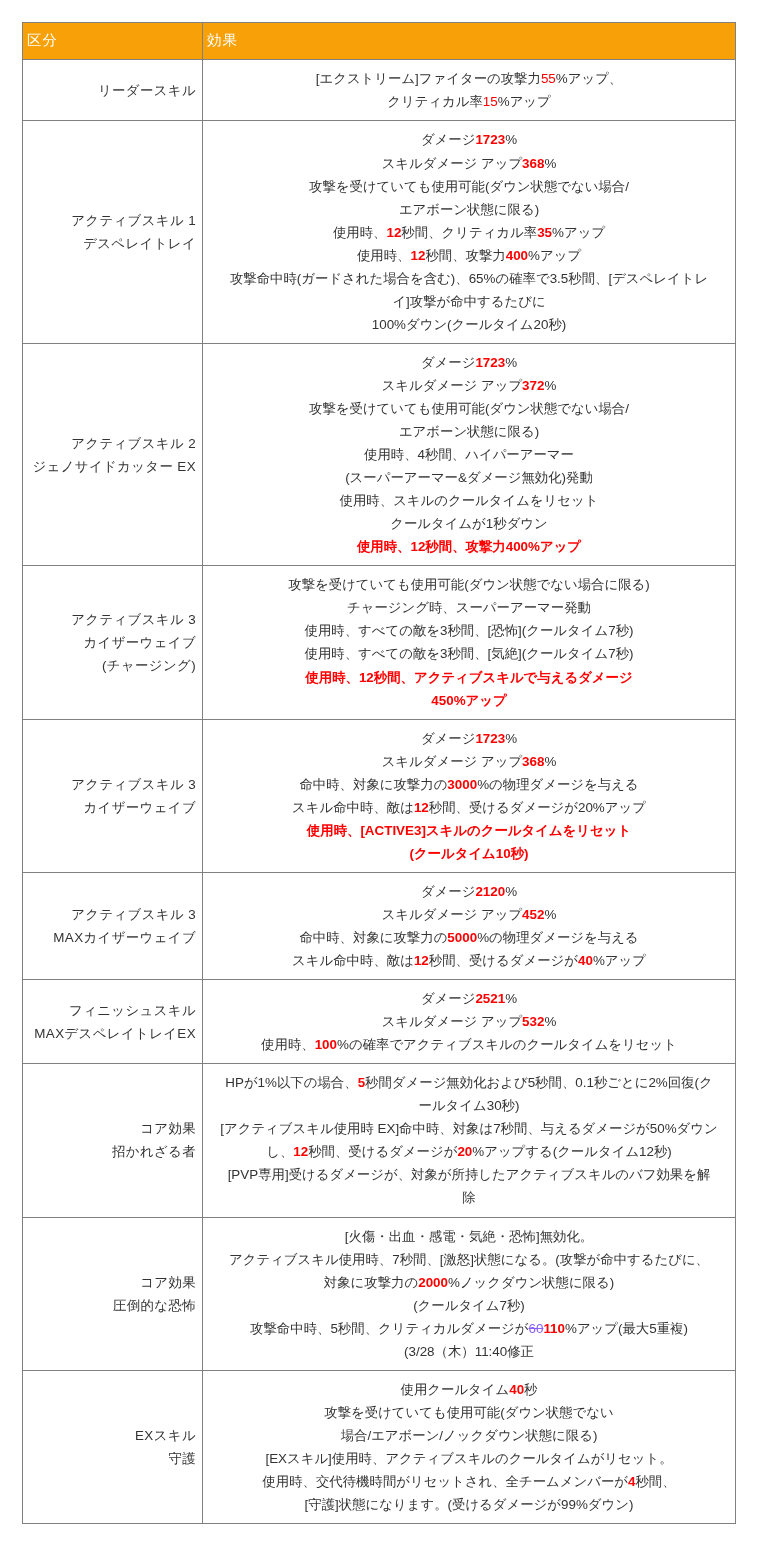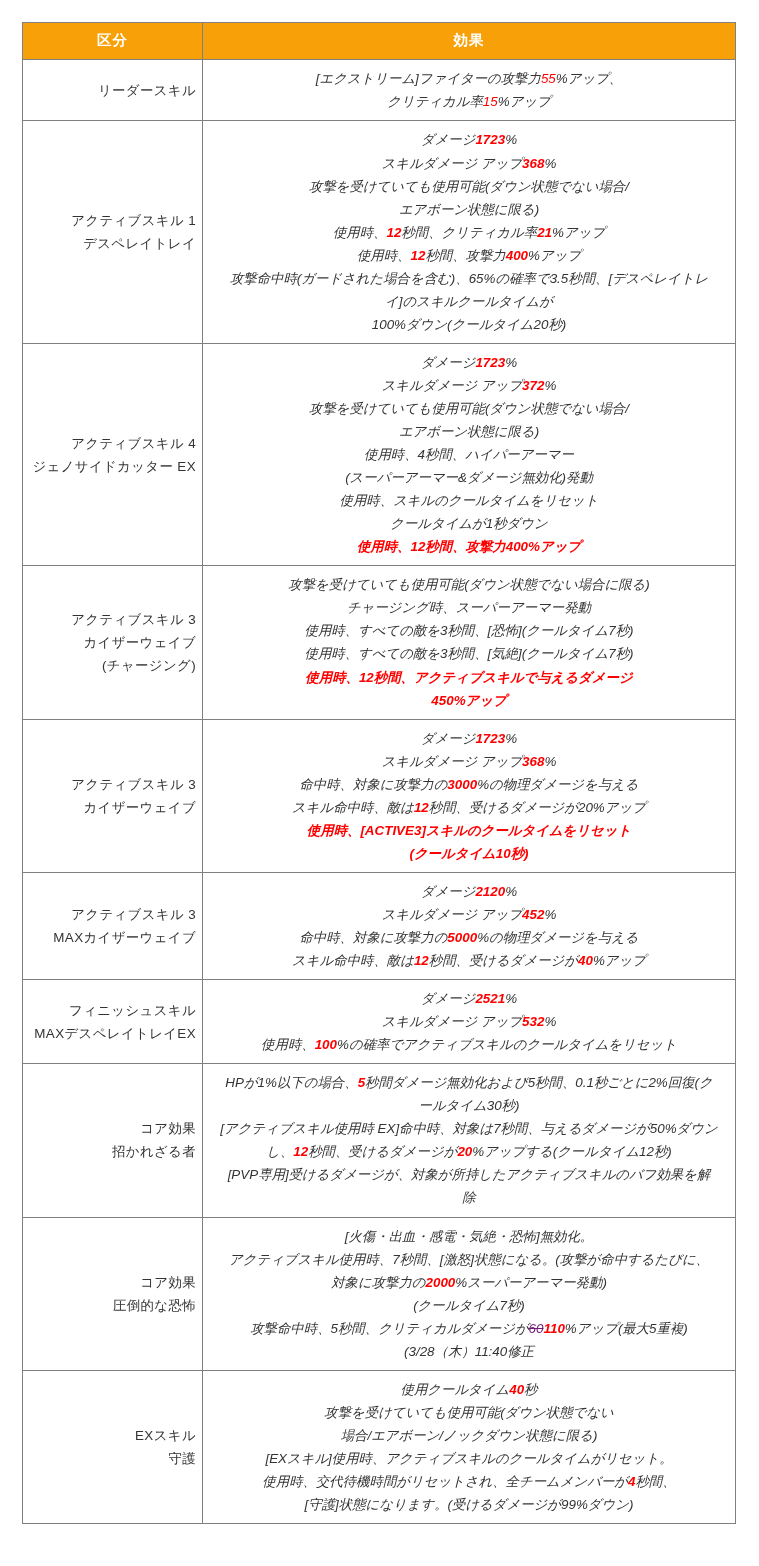--- a/index.html
+++ b/index.html
@@ -24,48 +24,48 @@
     border-collapse: collapse;
     table-layout: fixed;
     border: 1px solid #808080;
   }
   table.skill-table col.col-category { width: 180px; }
   table.skill-table col.col-effect   { width: 533px; }
 
   table.skill-table th {
     background: #F8A007;
     color: #ffffff;
-    font-weight: bold;
+    font-weight: normal;
     font-size: 14.5px;
     letter-spacing: 1px;
     padding: 9px 4px 10px 4px;
     border: 1px solid #808080;
-    text-align: center;
+    text-align: left;
     line-height: 1.2;
   }
   table.skill-table td {
     border: 1px solid #808080;
     vertical-align: middle;
     padding: 7px 6px;
     font-size: 13.4px;
     line-height: 1.72;
     color: #333333;
   }
   td.cat-cell {
     text-align: right;
     white-space: pre-line;
     letter-spacing: 0.4px;
   }
   td.eff-cell {
     text-align: center;
   }
-  .line { display: block; font-style: italic; }
+  .line { display: block; }
   .r  { color: #FF0000; }
   .rb { color: #FF0000; font-weight: bold; margin-top: 24px; }
-  .strike { color: #701a75; text-decoration: line-through; margin-top: 36px; }
+  .strike { color: #8b5cf6; text-decoration: line-through; margin-top: 36px; }
 </style>
 </head>
 <body>
 
 <div id="skill-table-wrap">
   <table class="skill-table">
     <colgroup>
       <col class="col-category">
       <col class="col-effect">
     </colgroup>
@@ -84,29 +84,29 @@
           </td>
         </tr>
         <tr>
           <td class="cat-cell">アクティブスキル 1
 デスペレイトレイ</td>
           <td class="eff-cell">
             <span class="line"><span>ダメージ</span><span class="rb">1723</span><span>%</span></span>
             <span class="line"><span>スキルダメージ アップ</span><span class="rb">368</span><span>%</span></span>
             <span class="line"><span>攻撃を受けていても使用可能(ダウン状態でない場合/</span></span>
             <span class="line"><span>エアボーン状態に限る)</span></span>
-            <span class="line"><span>使用時、</span><span class="rb">12</span><span>秒間、クリティカル率</span><span class="rb">21</span><span>%アップ</span></span>
+            <span class="line"><span>使用時、</span><span class="rb">12</span><span>秒間、クリティカル率</span><span class="rb">35</span><span>%アップ</span></span>
             <span class="line"><span>使用時、</span><span class="rb">12</span><span>秒間、攻撃力</span><span class="rb">400</span><span>%アップ</span></span>
             <span class="line"><span>攻撃命中時(ガードされた場合を含む)、65%の確率で3.5秒間、[デスペレイトレ</span></span>
-            <span class="line"><span>イ]のスキルクールタイムが</span></span>
+            <span class="line"><span>イ]攻撃が命中するたびに</span></span>
             <span class="line"><span>100%ダウン(クールタイム20秒)</span></span>
           </td>
         </tr>
         <tr>
-          <td class="cat-cell">アクティブスキル 4
+          <td class="cat-cell">アクティブスキル 2
 ジェノサイドカッター EX</td>
           <td class="eff-cell">
             <span class="line"><span>ダメージ</span><span class="rb">1723</span><span>%</span></span>
             <span class="line"><span>スキルダメージ アップ</span><span class="rb">372</span><span>%</span></span>
             <span class="line"><span>攻撃を受けていても使用可能(ダウン状態でない場合/</span></span>
             <span class="line"><span>エアボーン状態に限る)</span></span>
             <span class="line"><span>使用時、4秒間、ハイパーアーマー</span></span>
             <span class="line"><span>(スーパーアーマー&amp;ダメージ無効化)発動</span></span>
             <span class="line"><span>使用時、スキルのクールタイムをリセット</span></span>
             <span class="line"><span>クールタイムが1秒ダウン</span></span>
@@ -168,21 +168,21 @@
             <span class="line"><span>[PVP専用]受けるダメージが、対象が所持したアクティブスキルのバフ効果を解</span></span>
             <span class="line"><span>除</span></span>
           </td>
         </tr>
         <tr>
           <td class="cat-cell">コア効果
 圧倒的な恐怖</td>
           <td class="eff-cell">
             <span class="line"><span>[火傷・出血・感電・気絶・恐怖]無効化。</span></span>
             <span class="line"><span>アクティブスキル使用時、7秒間、[激怒]状態になる。(攻撃が命中するたびに、</span></span>
-            <span class="line"><span>対象に攻撃力の</span><span class="rb">2000</span><span>%スーパーアーマー発動)</span></span>
+            <span class="line"><span>対象に攻撃力の</span><span class="rb">2000</span><span>%ノックダウン状態に限る)</span></span>
             <span class="line"><span>(クールタイム7秒)</span></span>
             <span class="line"><span>攻撃命中時、5秒間、クリティカルダメージが</span><span class="strike">60</span><span class="rb">110</span><span>%アップ(最大5重複)</span></span>
             <span class="line"><span>(3/28（木）11:40修正</span></span>
           </td>
         </tr>
         <tr>
           <td class="cat-cell">EXスキル
 守護</td>
           <td class="eff-cell">
             <span class="line"><span>使用クールタイム</span><span class="rb">40</span><span>秒</span></span>

